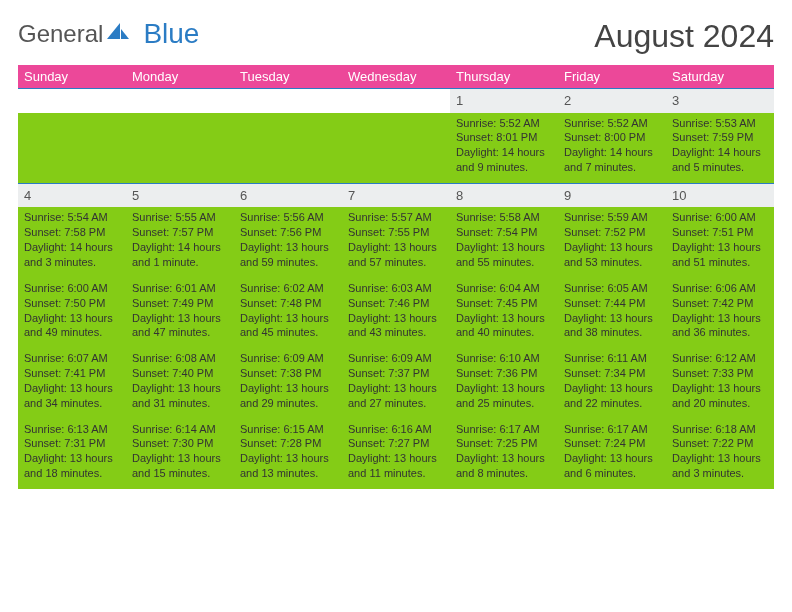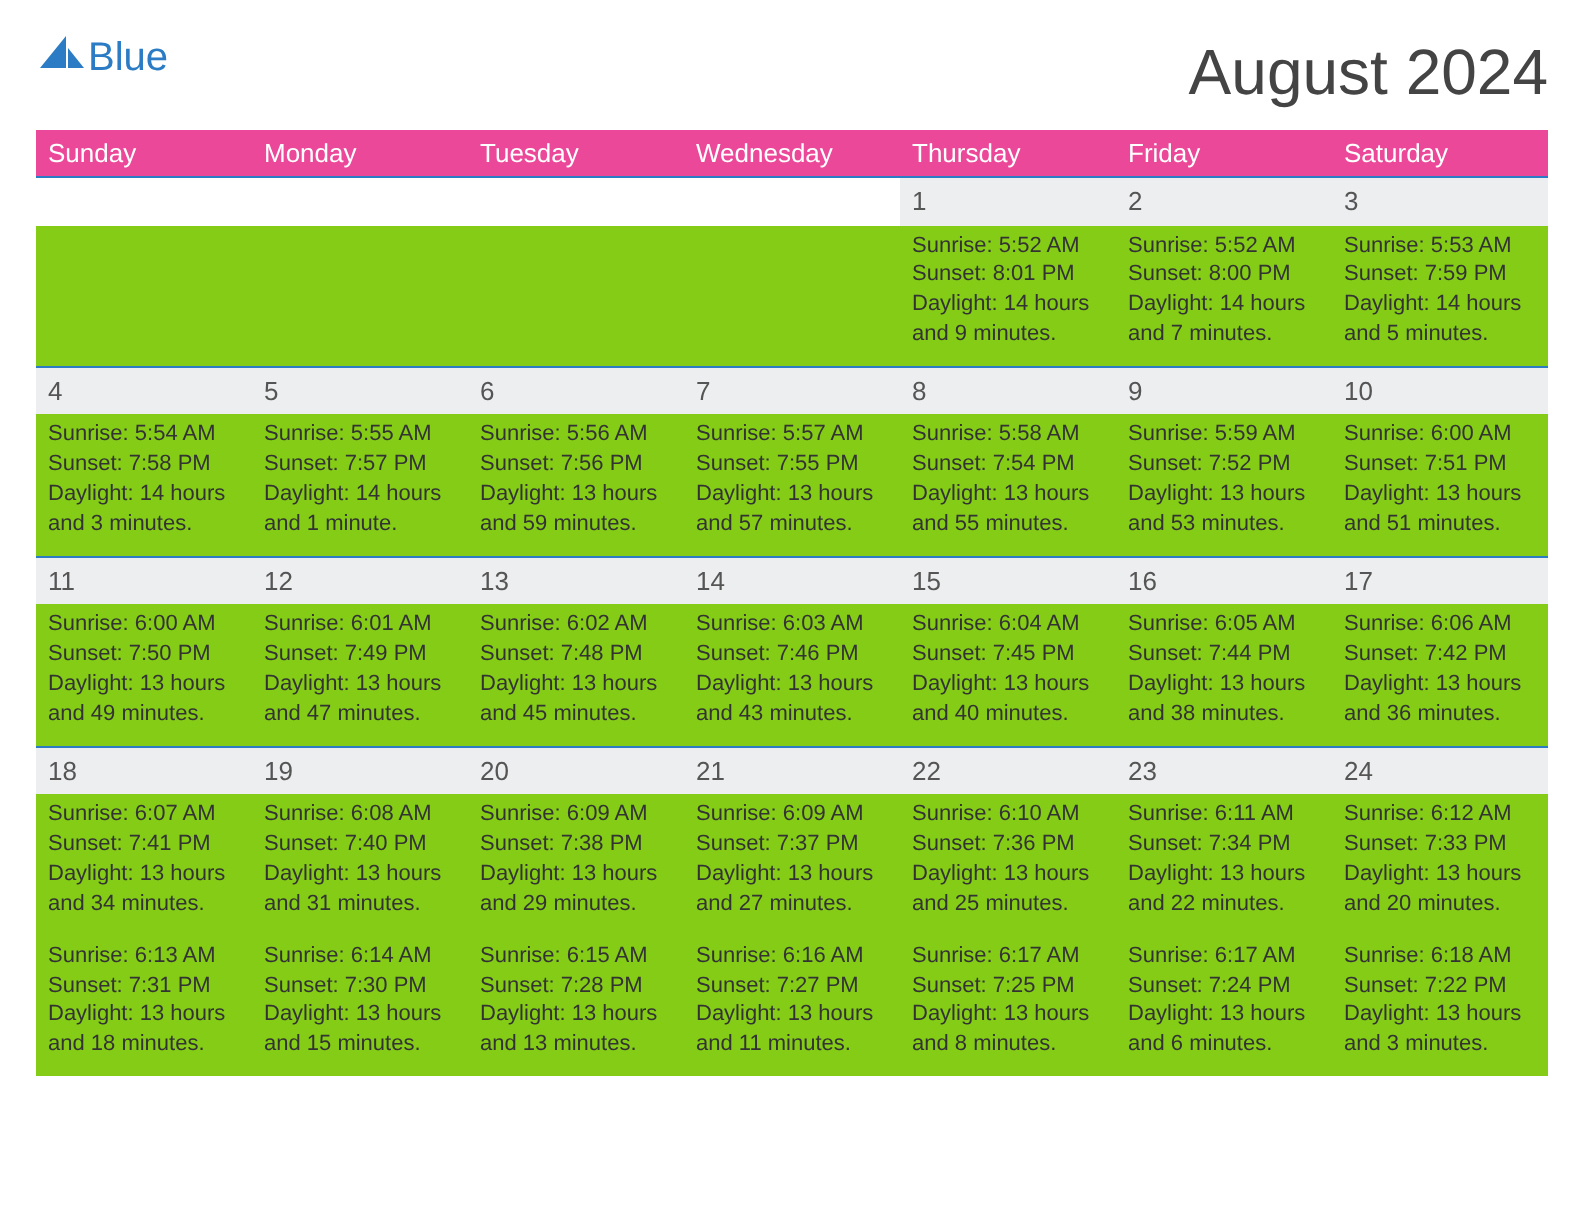--- a/index.html
+++ b/index.html
@@ -16,21 +16,21 @@
     justify-content: space-between;
     align-items: flex-start;
     margin-bottom: 10px;
   }
   .logo {
     display: flex;
     align-items: center;
     gap: 2px;
   }
   .logo-text-general { font-size: 24px; font-weight: 400; color: #555; }
-  .logo-text-blue { font-size: 20px; font-weight: 400; color: #2b7cc4; }
+  .logo-text-blue { font-size: 28px; font-weight: 400; color: #2b7cc4; margin-left: 12px; }
   .logo-icon { margin-left: 2px; margin-top: -3px; }
   .title-block { text-align: right; }
   .month-year { font-size: 32px; color: #444; font-weight: 400; }
   .location { font-size: 18px; color: #444; margin-top: 2px; }
   .calendar {
     width: 100%;
     border-collapse: collapse;
     table-layout: fixed;
   }
   .calendar th {
@@ -62,20 +62,21 @@
     border-top: none;
     height: 64px;
   }
   .empty { background: #fff !important; }
 </style>
 </head>
 <body>
 
 <div class="header">
   <div class="logo">
+    <span class="logo-text-general">General</span>
     <span class="logo-icon">
       <svg width="22" height="20" viewBox="0 0 22 20">
         <polygon points="0,18 13,18 13,2" fill="#2b7cc4"></polygon>
         <polygon points="14,18 22,18 14,8" fill="#2b7cc4"></polygon>
       </svg>
     </span>
     <span class="logo-text-blue">Blue</span>
   </div>
   <div class="title-block">
     <div class="month-year">August 2024</div>
@@ -144,29 +145,20 @@
         <td style="white-space: pre-line;">Sunrise: 5:58 AM
 Sunset: 7:54 PM
 Daylight: 13 hours and 55 minutes.</td>
         <td style="white-space: pre-line;">Sunrise: 5:59 AM
 Sunset: 7:52 PM
 Daylight: 13 hours and 53 minutes.</td>
         <td style="white-space: pre-line;">Sunrise: 6:00 AM
 Sunset: 7:51 PM
 Daylight: 13 hours and 51 minutes.</td>
       </tr>
-      <tr class="daynum-row">
-        <td>11</td>
-        <td>12</td>
-        <td>13</td>
-        <td>14</td>
-        <td>15</td>
-        <td>16</td>
-        <td>17</td>
-      </tr>
       <tr class="detail-row">
         <td style="white-space: pre-line;">Sunrise: 6:00 AM
 Sunset: 7:50 PM
 Daylight: 13 hours and 49 minutes.</td>
         <td style="white-space: pre-line;">Sunrise: 6:01 AM
 Sunset: 7:49 PM
 Daylight: 13 hours and 47 minutes.</td>
         <td style="white-space: pre-line;">Sunrise: 6:02 AM
 Sunset: 7:48 PM
 Daylight: 13 hours and 45 minutes.</td>
@@ -176,29 +168,20 @@
         <td style="white-space: pre-line;">Sunrise: 6:04 AM
 Sunset: 7:45 PM
 Daylight: 13 hours and 40 minutes.</td>
         <td style="white-space: pre-line;">Sunrise: 6:05 AM
 Sunset: 7:44 PM
 Daylight: 13 hours and 38 minutes.</td>
         <td style="white-space: pre-line;">Sunrise: 6:06 AM
 Sunset: 7:42 PM
 Daylight: 13 hours and 36 minutes.</td>
       </tr>
-      <tr class="daynum-row">
-        <td>18</td>
-        <td>19</td>
-        <td>20</td>
-        <td>21</td>
-        <td>22</td>
-        <td>23</td>
-        <td>24</td>
-      </tr>
       <tr class="detail-row">
         <td style="white-space: pre-line;">Sunrise: 6:07 AM
 Sunset: 7:41 PM
 Daylight: 13 hours and 34 minutes.</td>
         <td style="white-space: pre-line;">Sunrise: 6:08 AM
 Sunset: 7:40 PM
 Daylight: 13 hours and 31 minutes.</td>
         <td style="white-space: pre-line;">Sunrise: 6:09 AM
 Sunset: 7:38 PM
 Daylight: 13 hours and 29 minutes.</td>

